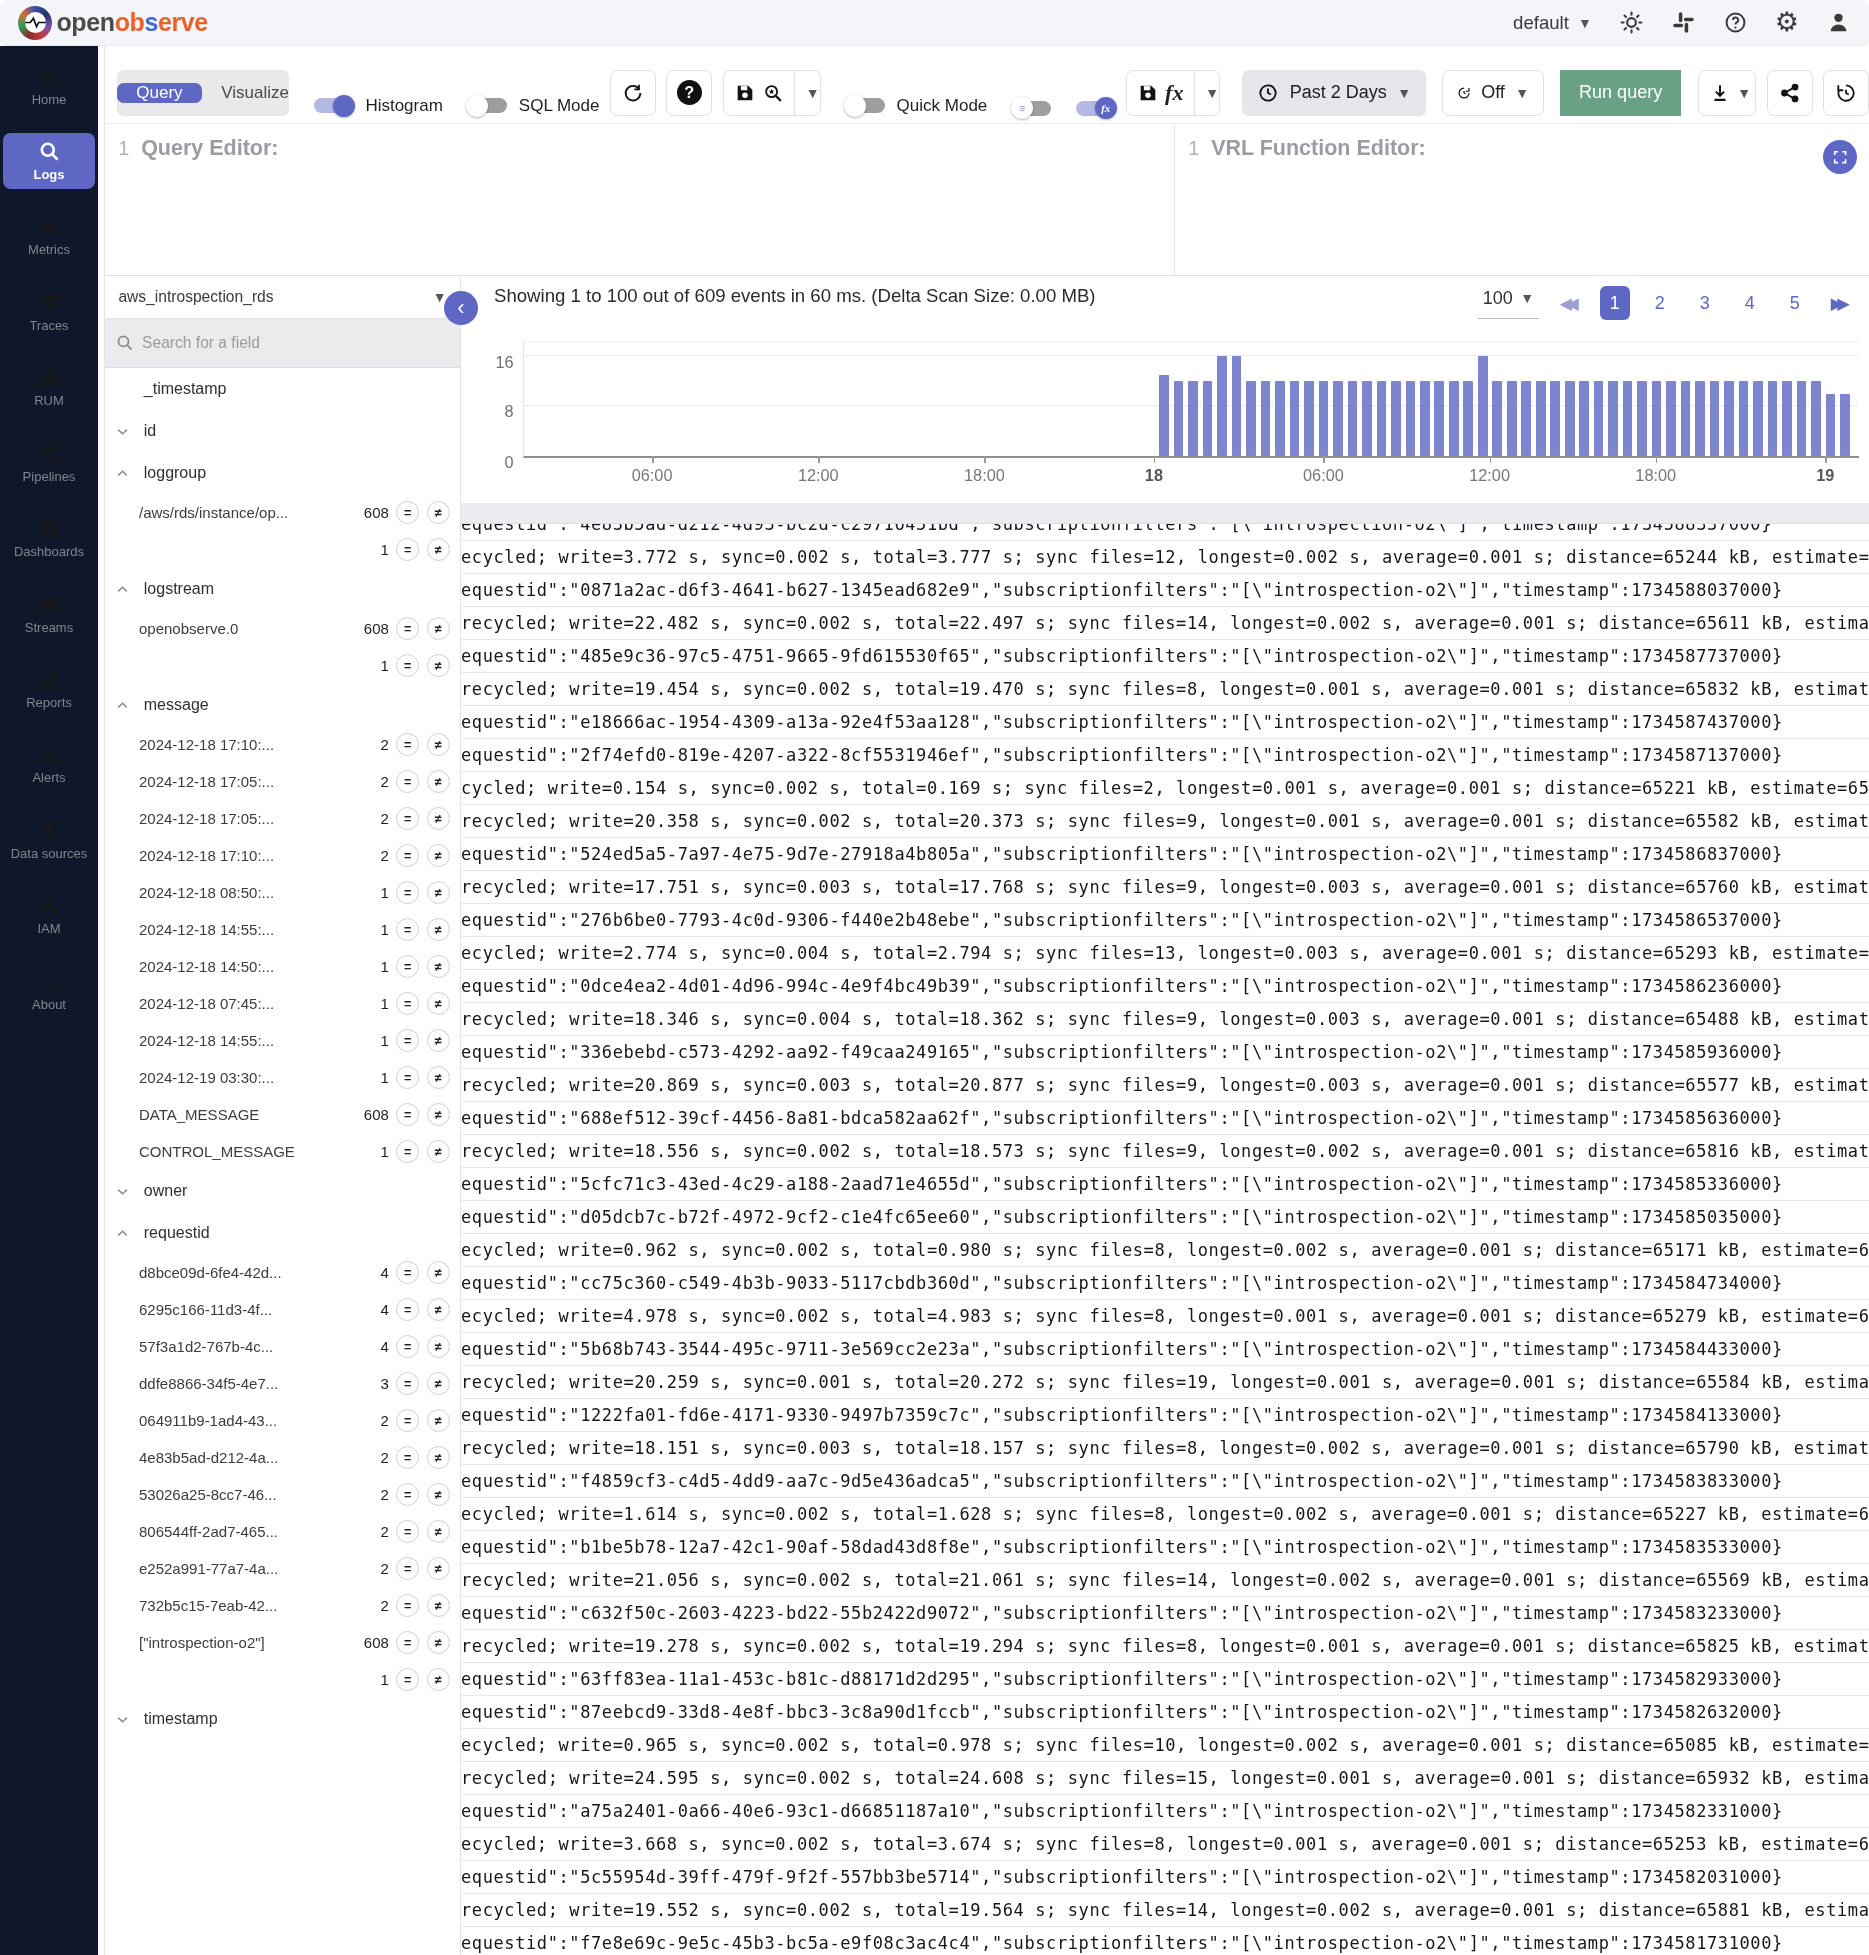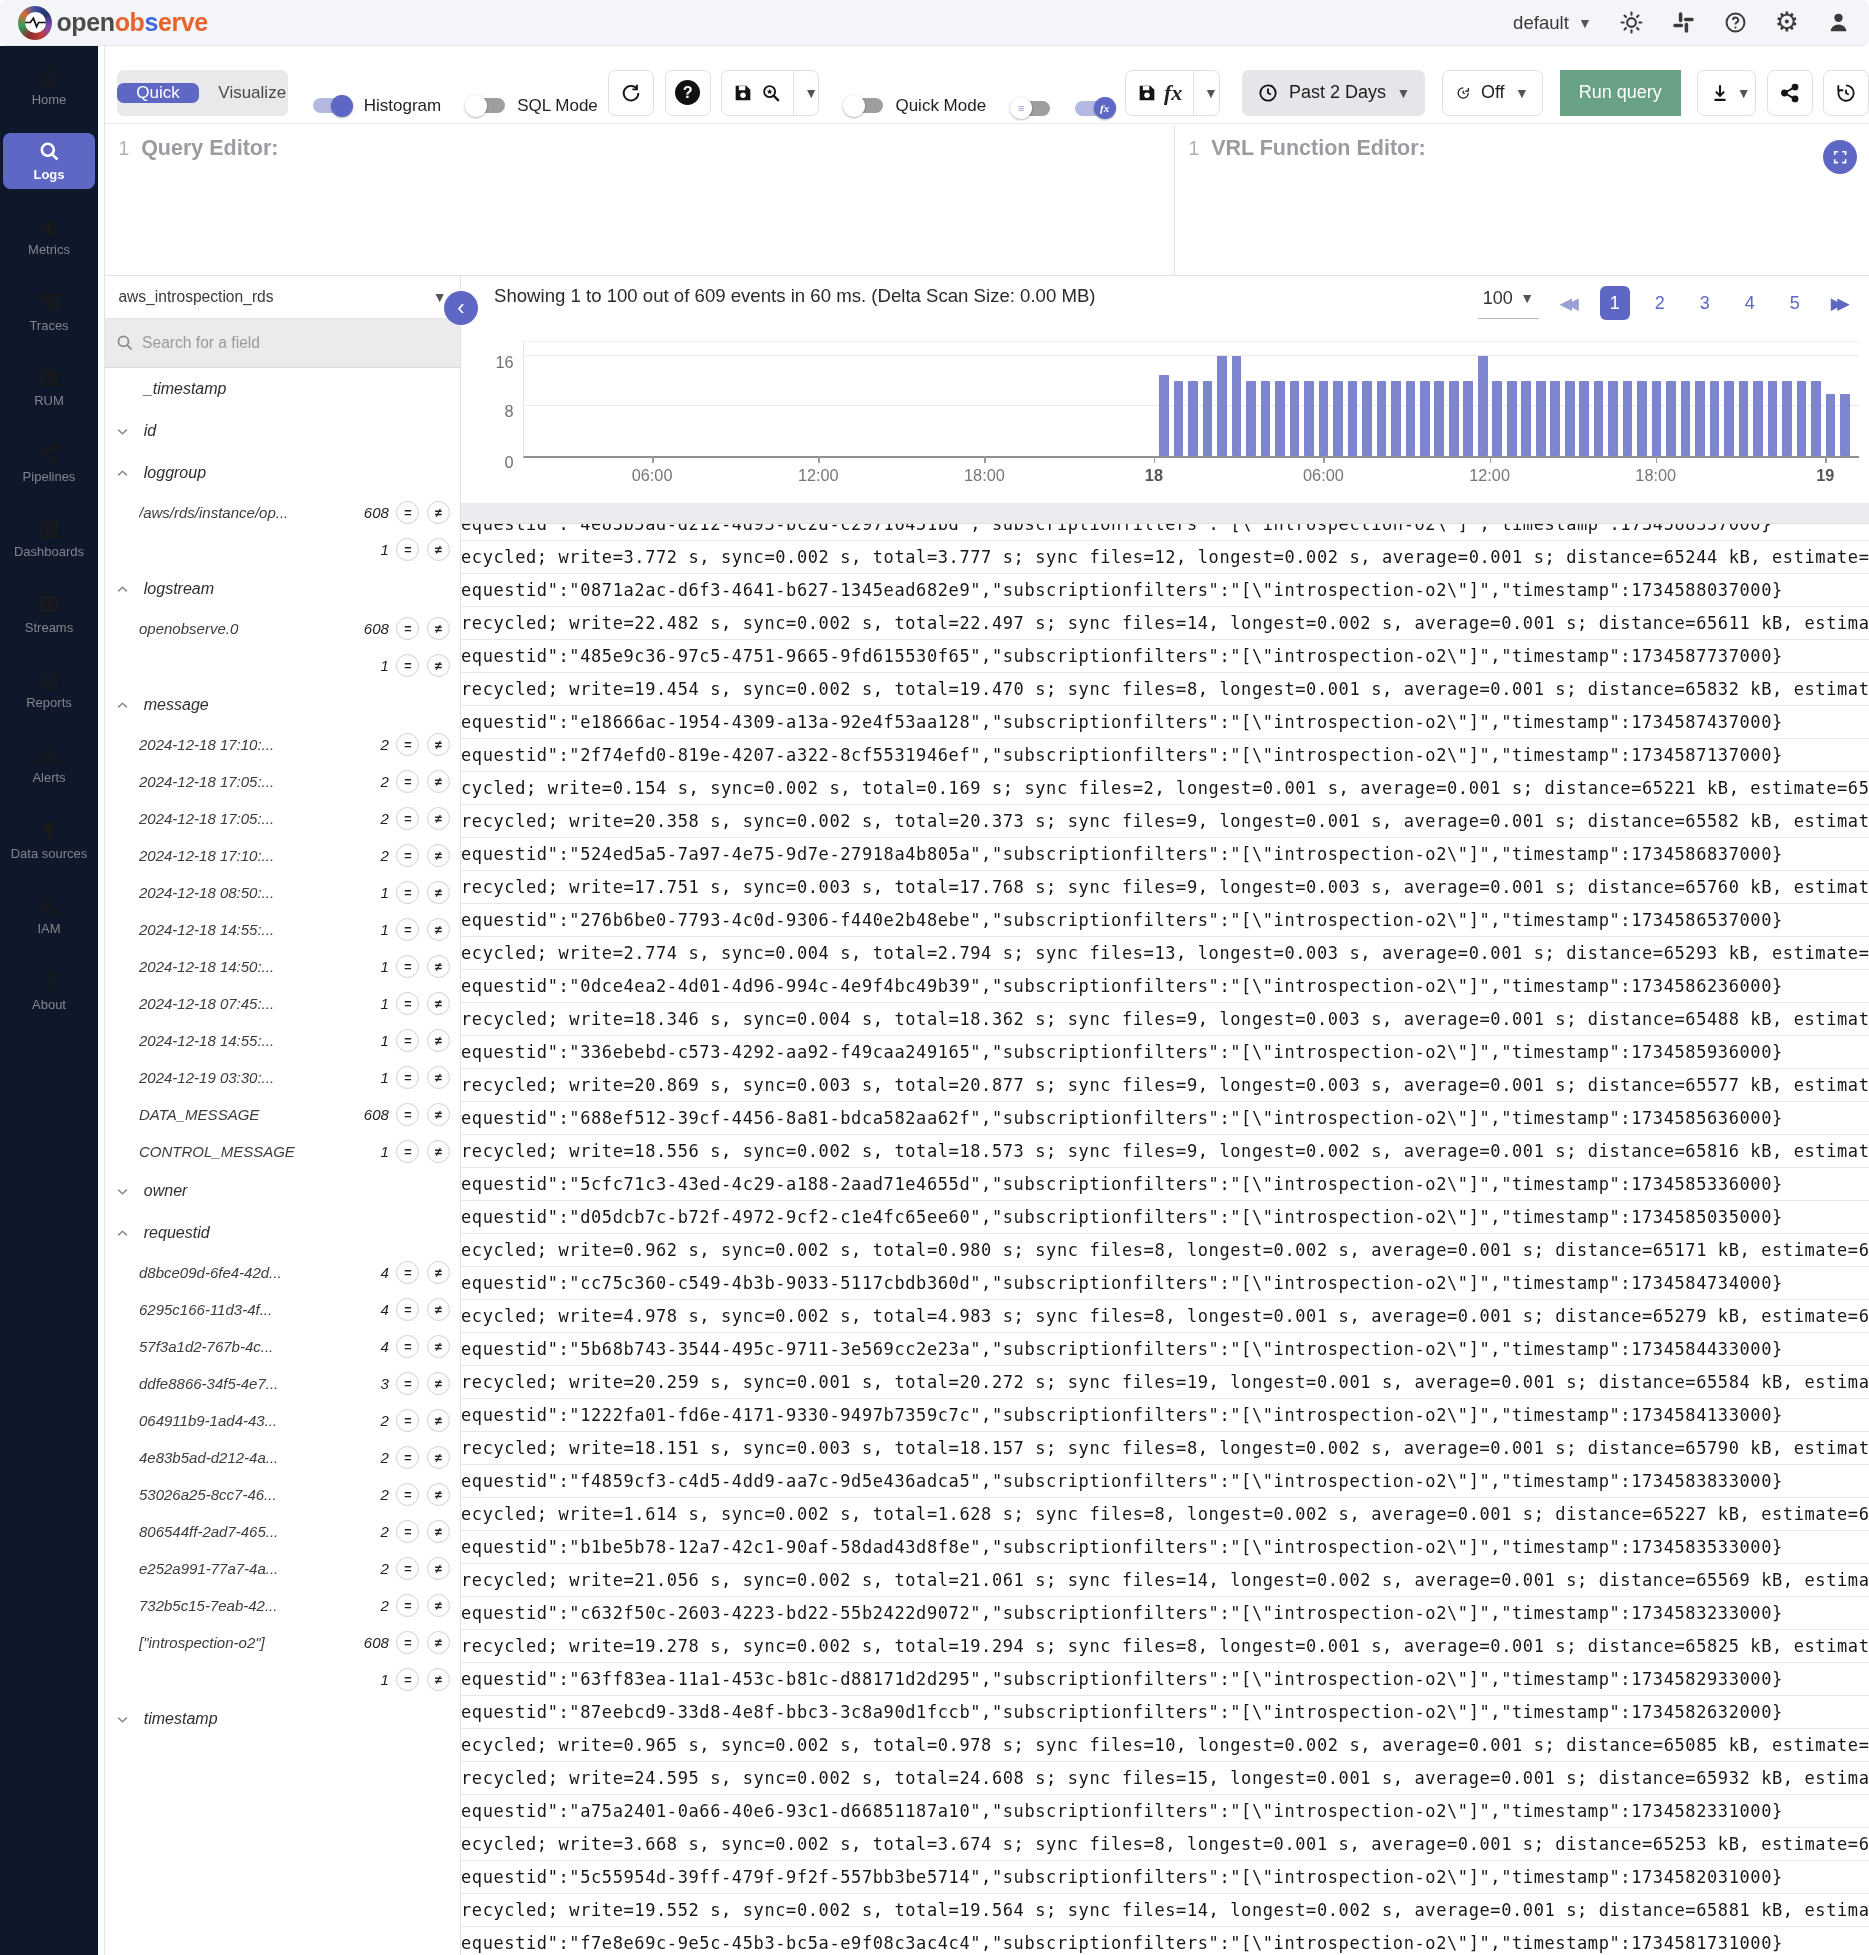--- a/index.html
+++ b/index.html
@@ -67,21 +67,21 @@
   .fullscreen-btn .ic { width:16.3px; height:16.3px; color:#fff; }
 
   
   .fieldpanel { position:absolute; left:104px; top:276px; width:357px; bottom:0; border-left:0.7px solid #e4e4e8; border-right:0.7px solid #e2e2e6; background:#fff; overflow:hidden; }
   .stream-row { height:43px; display:flex; align-items:center; padding:0 13.4px; border-bottom:0.7px solid #e4e4e8; cursor:pointer; }
   .stream-name { font-size:15.6px; color:#3a3a3a; flex:1; white-space:nowrap; overflow:hidden; }
   .search-row { height:49px; background:#ebebed; border-bottom:0.7px solid #dcdce0; display:flex; align-items:center; padding:0 10.4px; gap:7.4px; }
   .search-row .ic { width:19.3px; height:19.3px; color:#8a8a8a; }
   .search-row input { border:none; outline:none; background:transparent; font-size:15.6px; color:#333; flex:1; font-family:"Liberation Sans",sans-serif; }
   .search-row input::placeholder { color:#9b9b9b; }
-  .field-list { overflow:hidden;font-style:italic; }
+  .field-list { overflow:hidden; }
   .fgroup-h { height:42px; display:flex; align-items:center; padding:0 10.4px; gap:13.4px; cursor:pointer; }
   .fgroup-h .chev { width:15px; height:15px; color:#8a8a8a; flex:0 0 15px; }
   .fgroup-h .fname { font-size:16px; color:#2f2f2f; font-weight:500; }
   .fval { height:37px; display:flex; align-items:center; padding:0 10.4px 0 34px; }
   .fval .vlabel { font-size:15px; color:#3c3c3c; width:195px; white-space:nowrap; overflow:hidden; }
   .fval .vcount { font-size:15px; color:#1f1f1f; margin-left:auto; }
   .op-btn { width:23px; height:23px; border-radius:50%; border:0.7px solid #cfcfcf; color:#222; font-size:12.6px; font-weight:bold; display:flex; align-items:center; justify-content:center; margin-left:7.4px; cursor:pointer; background:#fff; flex:0 0 23px; }
 
   
   .content { position:absolute; left:461px; top:276px; right:0; bottom:0; background:#fff; overflow:hidden; }
@@ -286,21 +286,21 @@
             <circle cx="4.5" cy="12" r="1.3" fill="currentColor" stroke="none"></circle>
             <circle cx="4.5" cy="18.5" r="1.3" fill="currentColor" stroke="none"></circle>
           </svg>
         </span>
         <span class="rlabel">About</span>
       </div>
     </div>
 
   <div class="toolbar">
     <div class="tb seg">
-      <span class="seg-btn active">Quick</span>
+      <span class="seg-btn active">Query</span>
       <span class="seg-btn">Visualize</span>
     </div>
     <span class="tgl-wrap">
         <span class="tgl on">
           <span class="knob"></span>
         </span>
         <span>Histogram</span>
       </span>
     <span class="tgl-wrap">
         <span class="tgl off">

